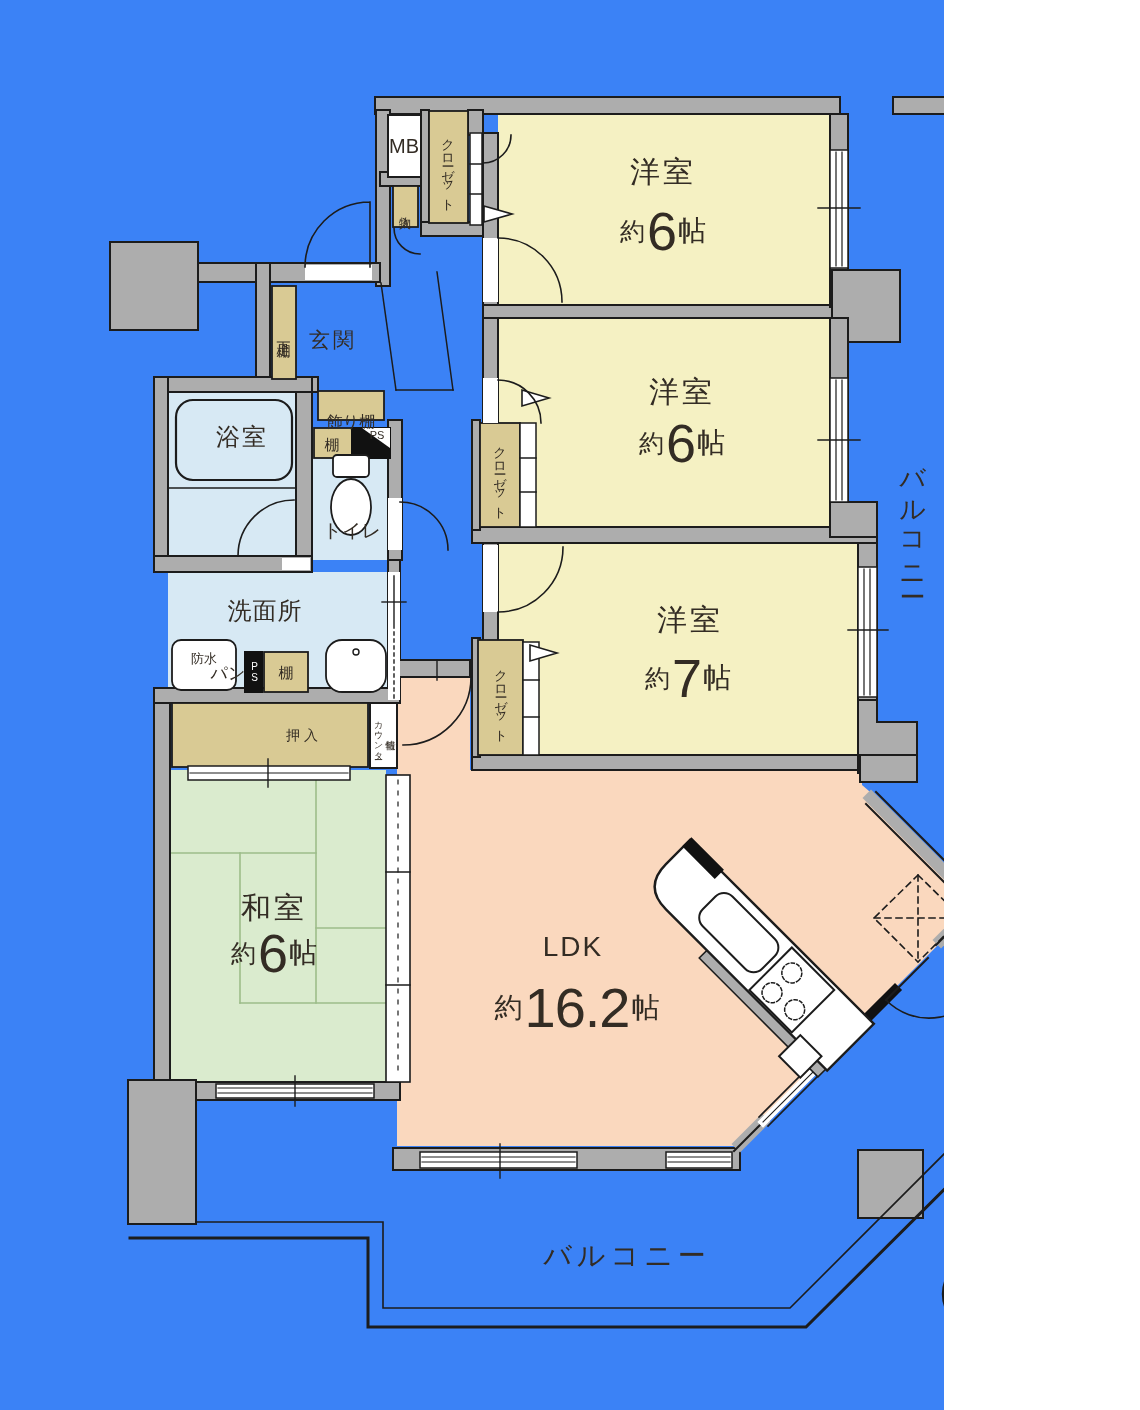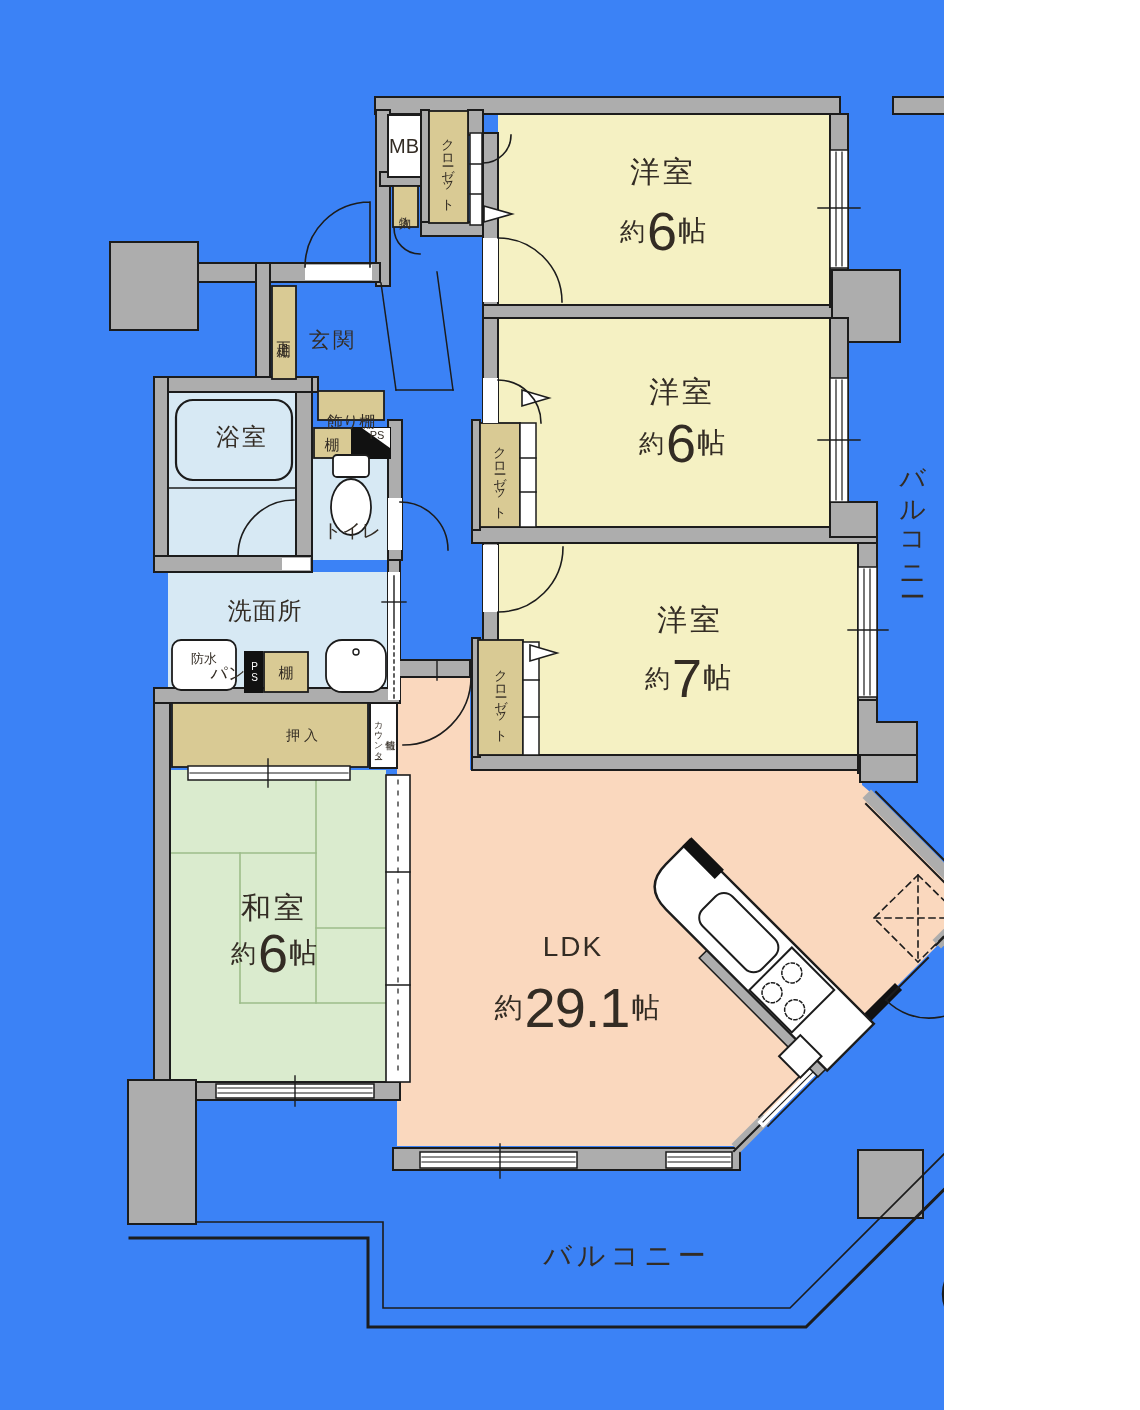--- a/index.html
+++ b/index.html
@@ -311,21 +311,21 @@
 <div class="lbl room-name" style="left:274px;top:891px;margin-top:17px;">和室</div>
 <div class="lbl sizerow" style="left:274px;top:953px;">
   <span class="sz-approx">約</span>
   <span class="sz-num">6</span>
   <span class="sz-unit">帖</span>
 </div>
 
 <div class="lbl" style="left:573px;top:947px;font-size:28px;letter-spacing:2px;">LDK</div>
 <div class="lbl sizerow" style="left:577px;top:1008px;">
   <span class="sz-approx" style="font-size:28px;">約</span>
-  <span class="sz-num-ldk">29.1</span>
+  <span class="sz-num-ldk">16.2</span>
   <span class="sz-unit">帖</span>
 </div>
 
 <div class="vlbl" style="left:913px;top:518px;font-size:26px;letter-spacing:4px;">バルコニー</div>
 <div class="lbl" style="left:627px;top:1256px;font-size:28px;letter-spacing:5px;">バルコニー</div>
 
 <div class="lbl north" style="left:956px;top:1246px;">N</div>
 
 </div>
 

